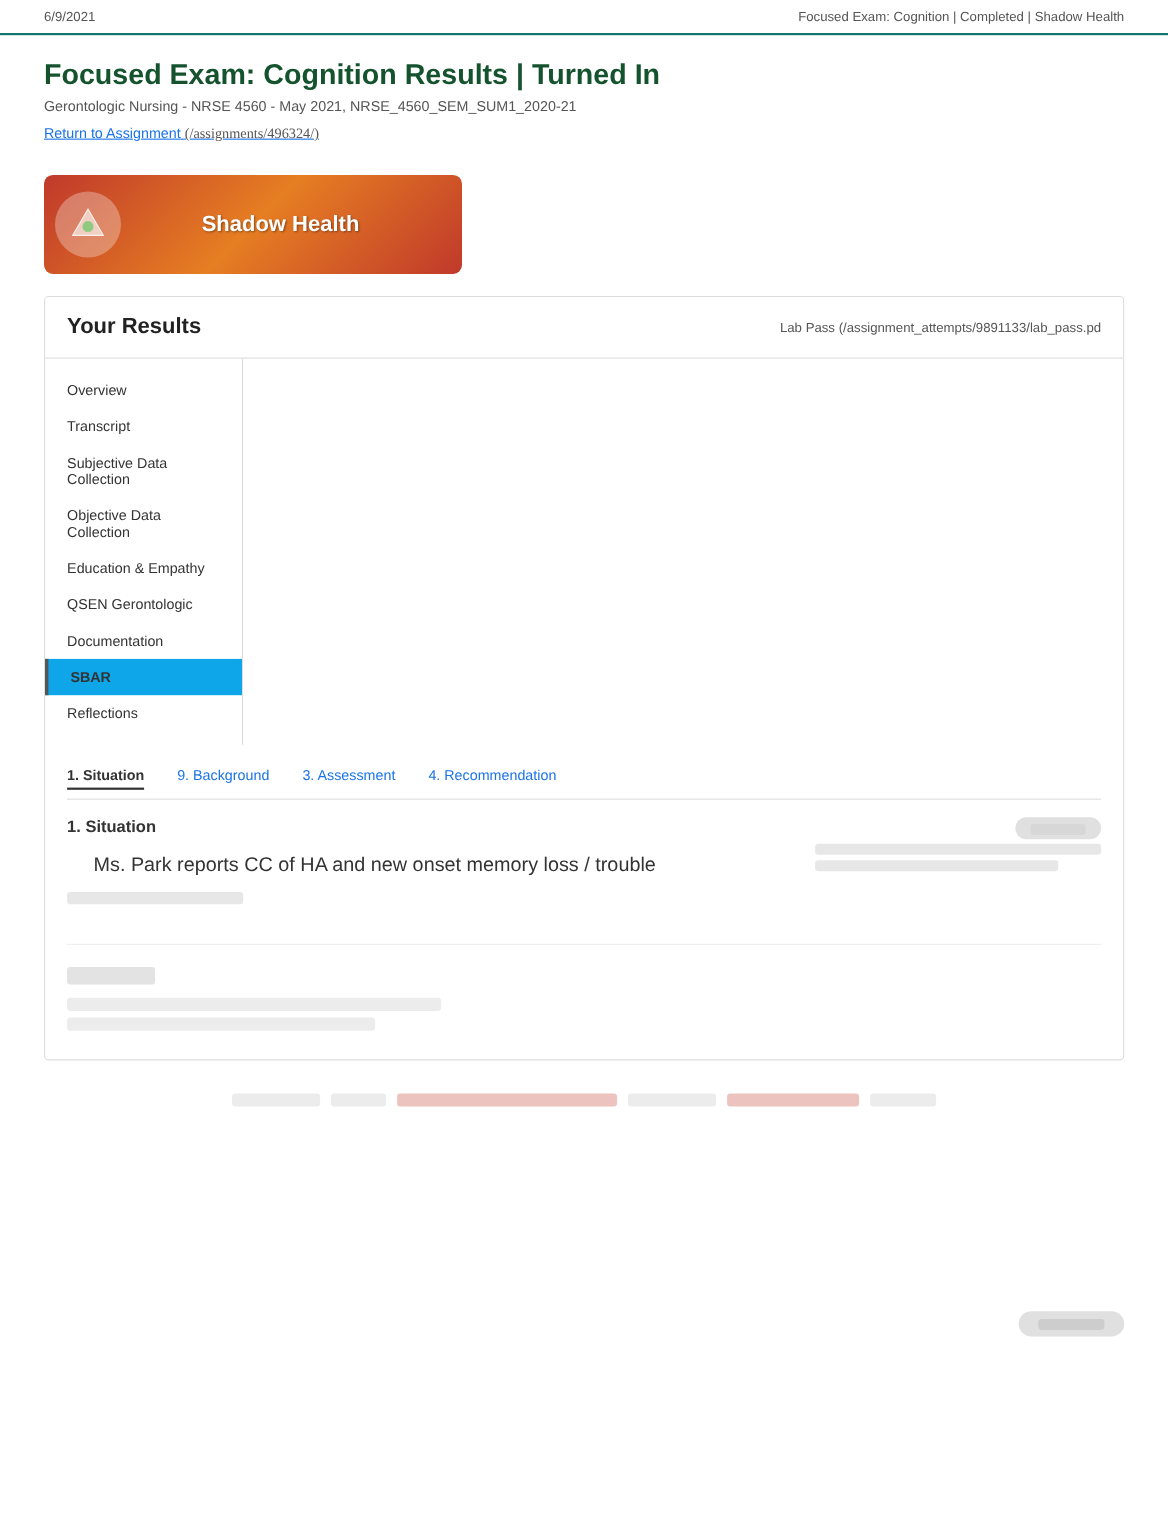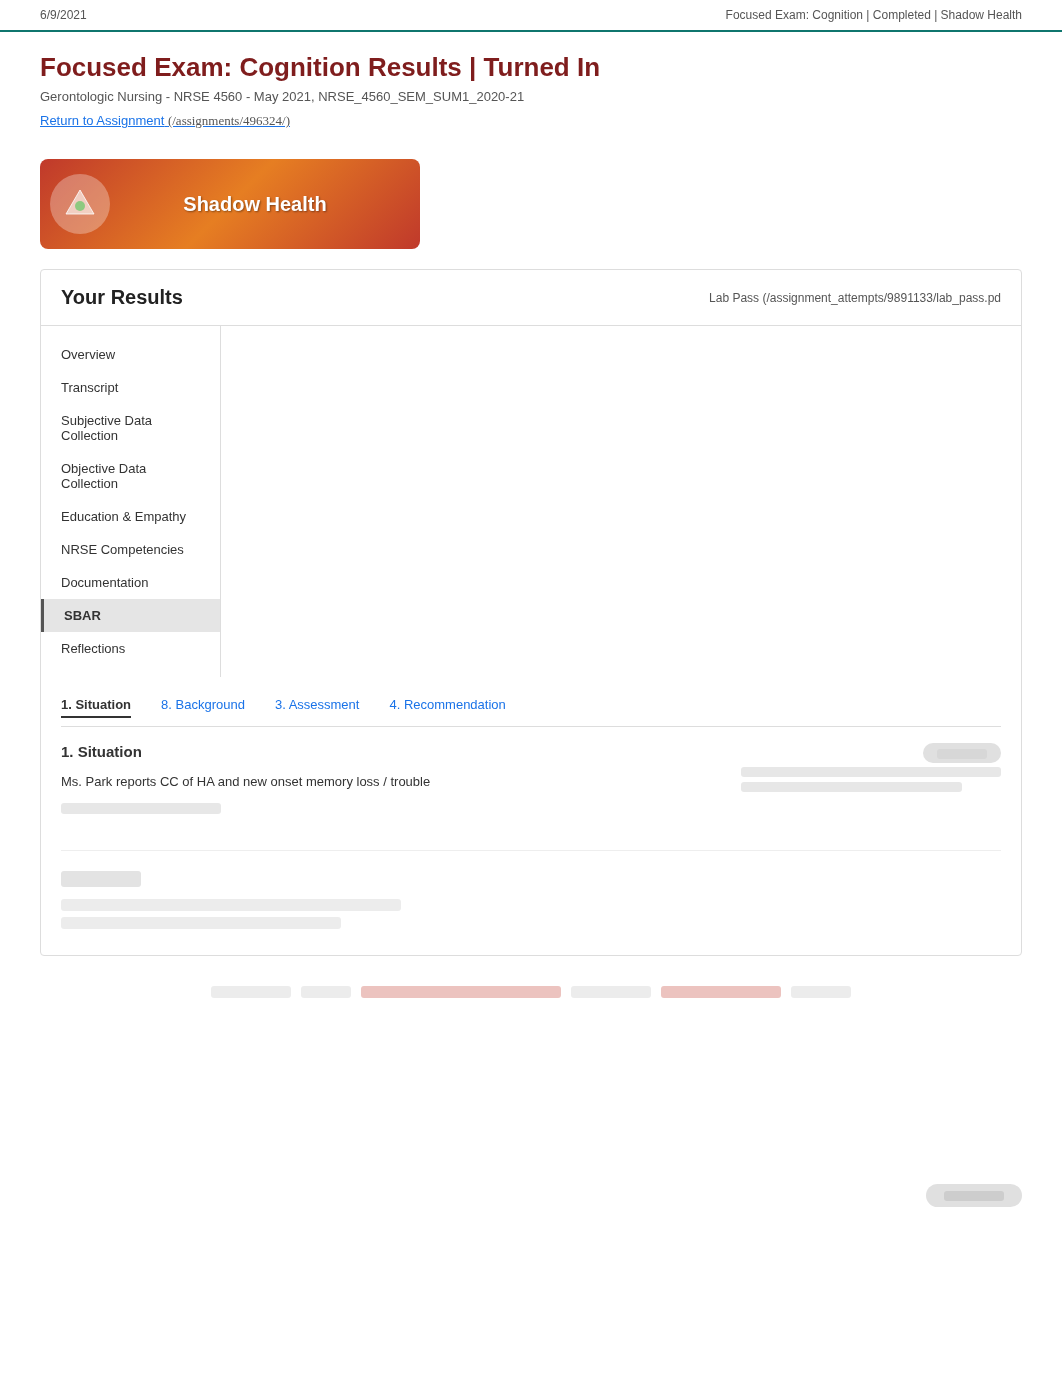--- a/index.html
+++ b/index.html
@@ -16,21 +16,21 @@
       font-size: 12px;
       color: #555;
       border-bottom: 2px solid #0f766e;
     }
     .page-header {
       padding: 20px 40px 10px 40px;
     }
     .page-title {
       font-size: 26px;
       font-weight: bold;
-      color: #7f1d1d;
+      color: #14532d;
       margin-bottom: 6px;
     }
     .subtitle {
       font-size: 13px;
       color: #555;
       margin-bottom: 8px;
     }
     .return-link {
       font-size: 13px;
       color: #1a73e8;
@@ -105,21 +105,21 @@
     .sidebar-item {
       padding: 9px 20px;
       font-size: 13px;
       color: #333;
       cursor: pointer;
     }
     .sidebar-item.active {
       font-weight: bold;
       color: #333;
       border-left: 3px solid #555;
-      background: #e5e5e5;
+      background: #0ea5e9;
     }
     .main-content {
       flex: 1;
       padding: 20px;
     }
     .sbar-tabs {
       display: flex;
       gap: 30px;
       margin-bottom: 16px;
       border-bottom: 1px solid #ddd;
@@ -137,23 +137,24 @@
       border-bottom: 2px solid #333;
       padding-bottom: 4px;
     }
     .sbar-section-title {
       font-size: 15px;
       font-weight: bold;
       color: #333;
       margin-bottom: 12px;
     }
     .sbar-content-text {
-      font-size: 13px;
+      font-size: 18px;
       color: #333;
       line-height: 1.6;
+      margin-left: 24px;
     }
     .blurred-line {
       background: #d0d0d0;
       border-radius: 3px;
       height: 12px;
       margin-bottom: 6px;
       opacity: 0.5;
     }
     .blurred-text-block {
       margin-top: 10px;
@@ -265,31 +266,31 @@
   </div>
 
   <div class="content-area">
 
     <div class="sidebar">
       <div class="sidebar-item">Overview</div>
       <div class="sidebar-item">Transcript</div>
       <div class="sidebar-item">Subjective Data Collection</div>
       <div class="sidebar-item">Objective Data Collection</div>
       <div class="sidebar-item">Education &amp; Empathy</div>
-      <div class="sidebar-item">NRSE Competencies</div>
+      <div class="sidebar-item">QSEN Gerontologic</div>
       <div class="sidebar-item">Documentation</div>
       <div class="sidebar-item active">SBAR</div>
       <div class="sidebar-item">Reflections</div>
     </div>
 
     <div class="main-content">
 
       <div class="sbar-tabs">
         <span class="sbar-tab active">1. Situation</span>
-        <span class="sbar-tab">8. Background</span>
+        <span class="sbar-tab">9. Background</span>
         <span class="sbar-tab">3. Assessment</span>
         <span class="sbar-tab">4. Recommendation</span>
       </div>
 
       <div class="clearfix main-content-inner">
 
         <div style="float:right; margin-left:20px;">
           <div class="score-top-right">
             <span style="background:#d0d0d0; display:inline-block; width:50px; height:10px; border-radius:3px; vertical-align:middle; opacity:0.6;"></span>
           </div>

